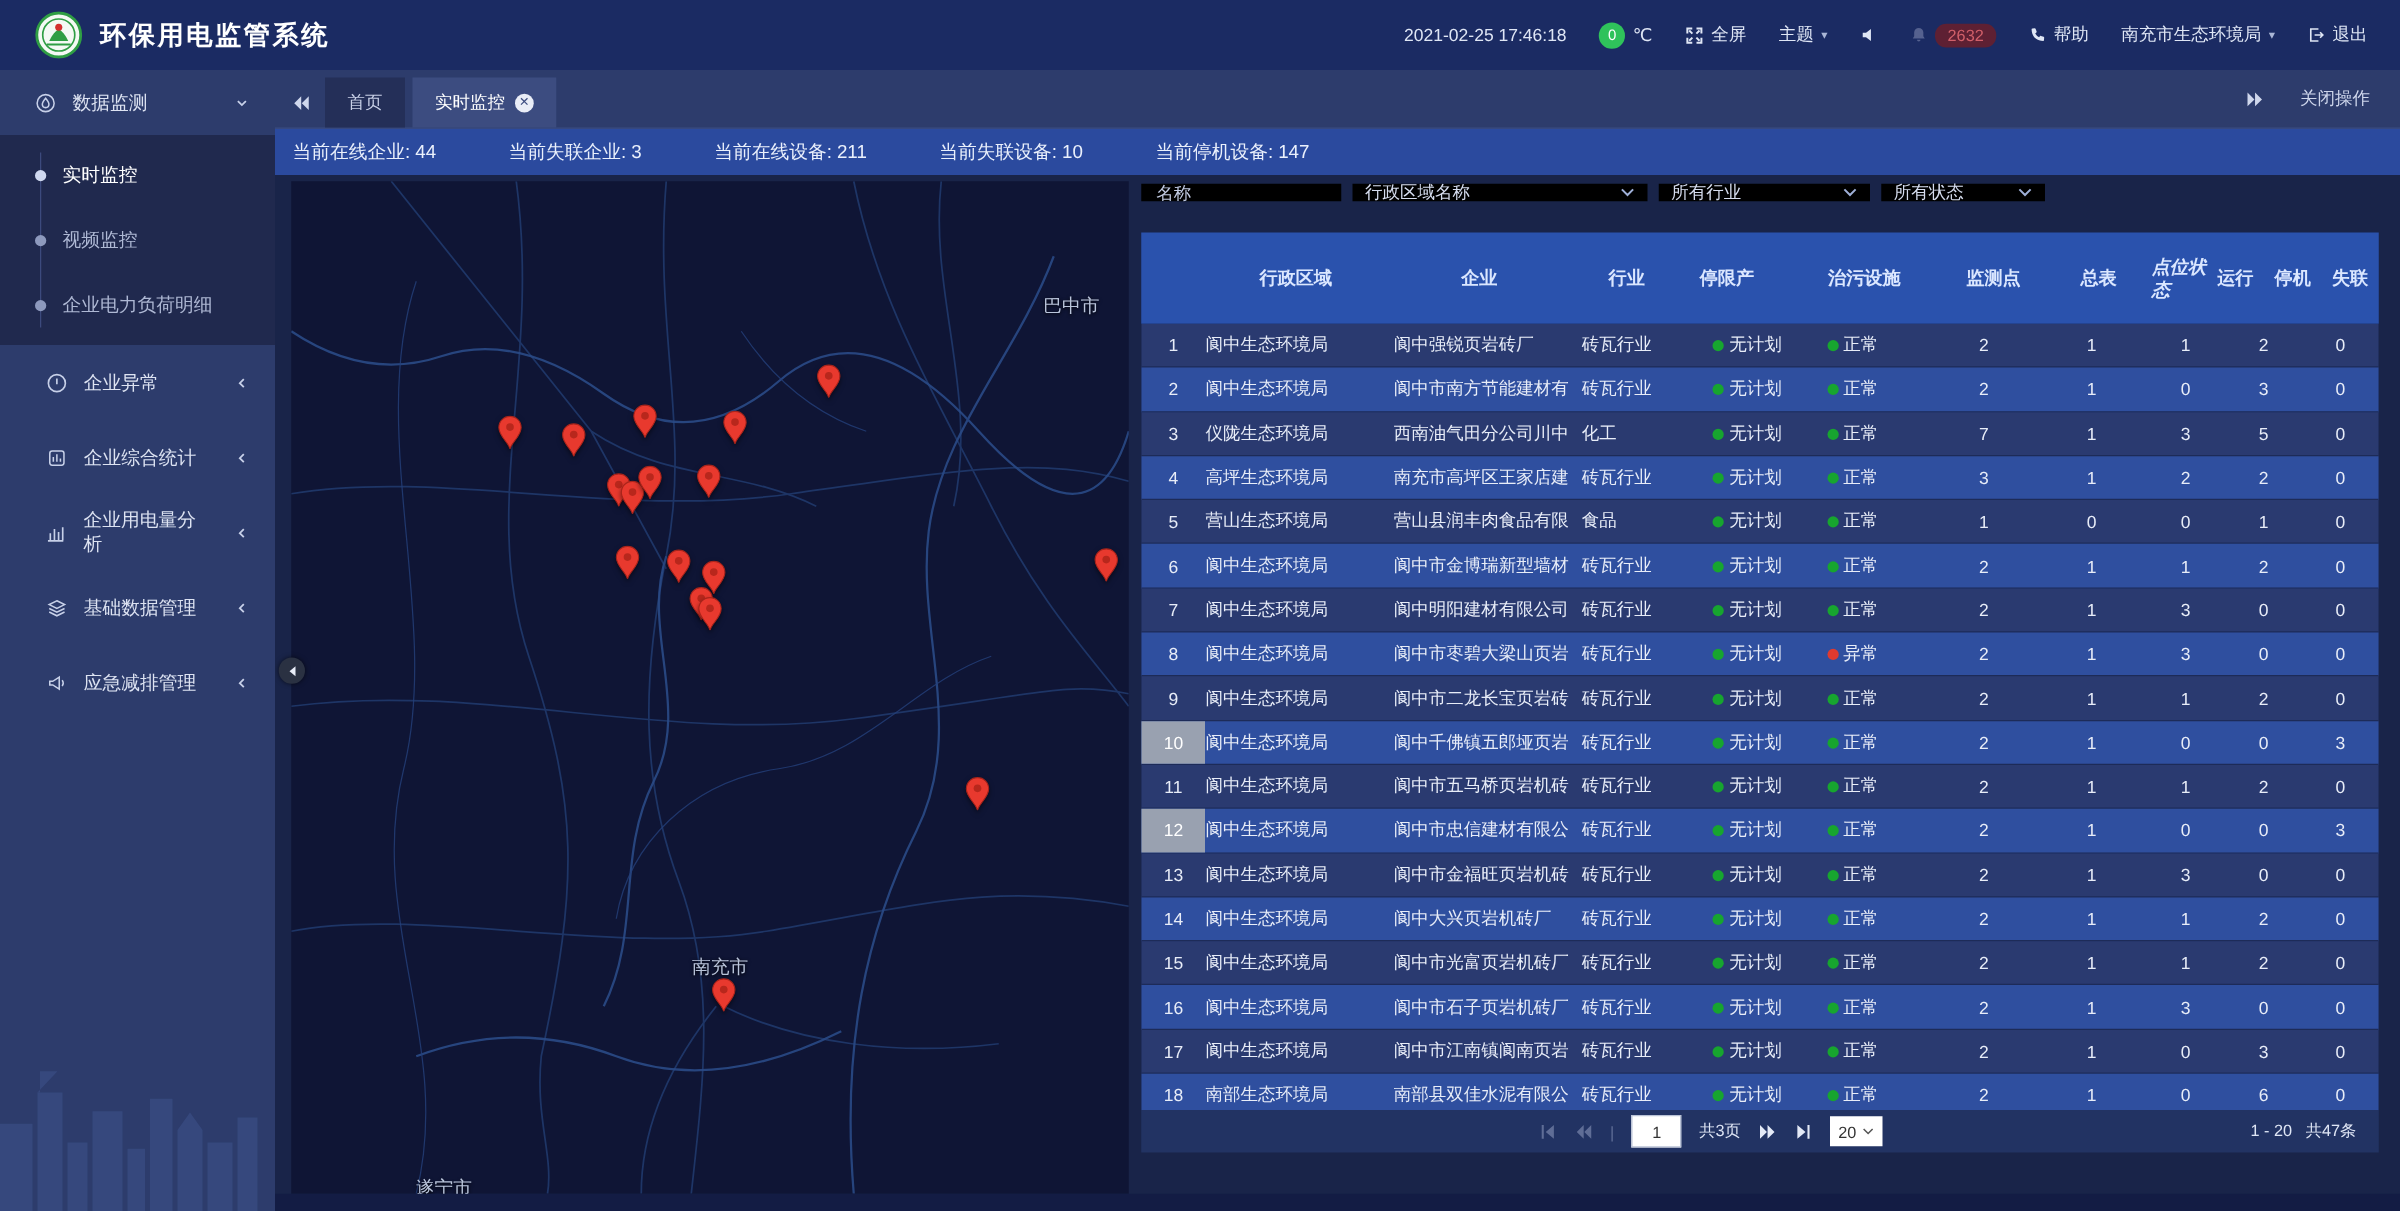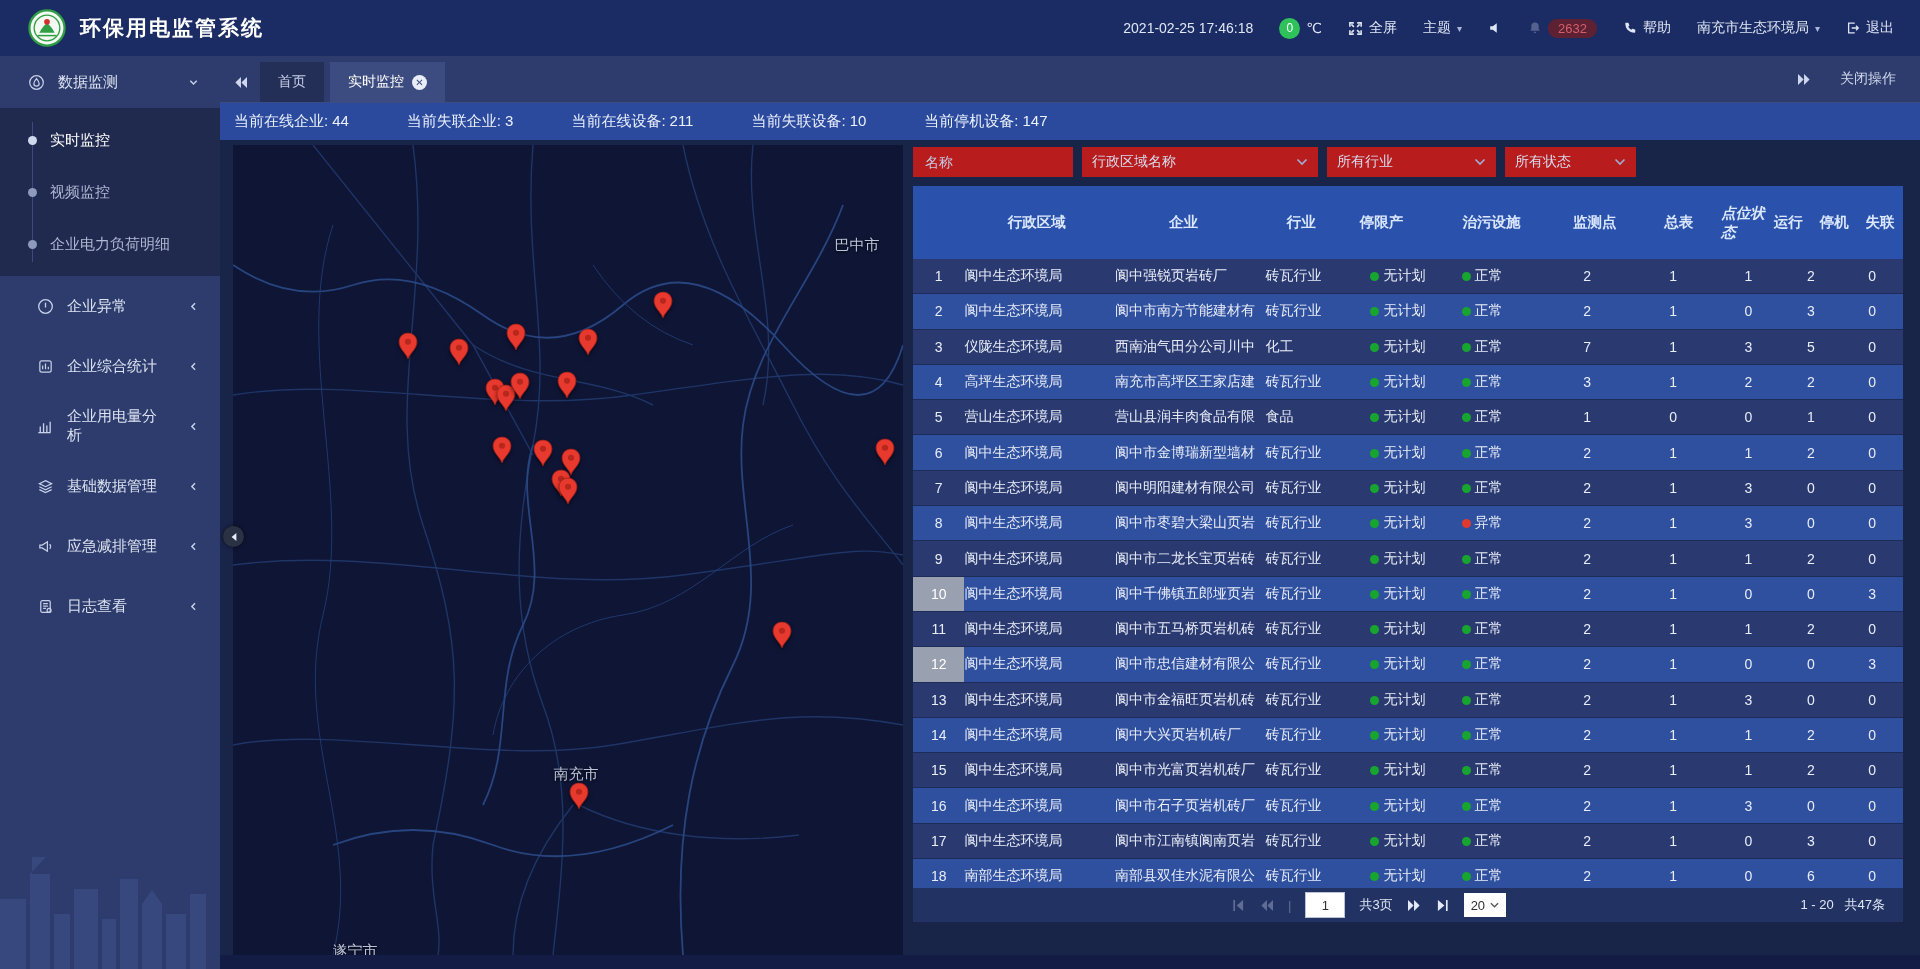--- a/index.html
+++ b/index.html
@@ -44,21 +44,21 @@
   .stat-item b{font-weight:normal;margin-left:4px;}
   
   .map{position:absolute;left:233px;top:145px;width:670px;height:810px;background:#0f1535;overflow:visible;}
   .map svg.roads{position:absolute;left:0;top:0;}
   .city-label{position:absolute;font-size:15px;color:#bac5db;text-shadow:0 1px 3px #000;transform:translate(-50%,-50%);white-space:nowrap;}
   .pin{position:absolute;width:21px;height:28px;transform:translate(-50%,-92%);filter:drop-shadow(0 2px 2px rgba(0,0,0,.5));}
   .collapse-handle{position:absolute;left:-10px;top:381px;width:21px;height:21px;border-radius:50%;background:#2a3142;color:#e8edf8;display:flex;align-items:center;justify-content:center;cursor:pointer;box-shadow:0 0 4px rgba(0,0,0,.6);}
   
   .panel{position:absolute;left:913px;top:147px;width:990px;height:775px;}
   .filters{position:absolute;left:0;top:0;width:100%;height:30px;display:flex;gap:9px;}
-  .f-box{background:#b91c1c;height:30px;display:flex;align-items:center;padding:0 10px;font-size:14px;color:#d6ddef;box-sizing:border-box;cursor:pointer;}
+  .f-box{background:#000000;height:14px;display:flex;align-items:center;padding:0 10px;font-size:14px;color:#d6ddef;box-sizing:border-box;cursor:pointer;}
   .f-input{width:160px;}
   .f-input input{background:transparent;border:none;outline:none;color:#d6ddef;font-size:14px;width:100%;font-family:inherit;}
   .f-input input::placeholder{color:#c2cbe3;opacity:1;}
   .f-select{justify-content:space-between;}
   .f-select .caret-svg{color:#9fb0d8;}
   .w236{width:236px;}.w169{width:169px;}.w131{width:131px;}
   .thead{position:absolute;left:0;top:39px;width:100%;height:73px;background:#2a52ad;display:flex;font-size:14.5px;font-weight:bold;color:#dbe7ff;}
   .th{display:flex;align-items:center;justify-content:center;}
   .th-group{display:flex;flex-direction:row;justify-content:space-evenly;align-items:center;}
   .th-group .sub{display:flex;width:100%;}
@@ -262,35 +262,20 @@
               <path d="M13.5 6.5c1 1.4 1 3.6 0 5"></path>
             </svg>
           </span>
           <span class="sb-label">应急减排管理</span>
           <span class="sb-chev icn">
             <svg viewBox="0 0 12 12" width="11" height="11" fill="none" stroke="currentColor" stroke-width="1.6">
               <path d="M7.7 2.5 4.2 6l3.5 3.5"></path>
             </svg>
           </span>
         </div>
-        <div class="sb-item sb-group">
-          <span class="icn">
-            <svg viewBox="0 0 18 18" width="17" height="17" fill="none" stroke="currentColor" stroke-width="1.3">
-              <rect x="4" y="2.8" width="10" height="12.4" rx="1.5"></rect>
-              <path d="M6.5 6h5M6.5 8.5h5M6.5 11h3"></path>
-              <circle cx="12.8" cy="13.2" r="2.1"></circle>
-            </svg>
-          </span>
-          <span class="sb-label">日志查看</span>
-          <span class="sb-chev icn">
-            <svg viewBox="0 0 12 12" width="11" height="11" fill="none" stroke="currentColor" stroke-width="1.6">
-              <path d="M7.7 2.5 4.2 6l3.5 3.5"></path>
-            </svg>
-          </span>
-        </div>
       </div>
     <svg class="skyline" viewBox="0 0 220 150">
       <g fill="#5f7fc7" opacity="0.35">
         <rect x="0" y="80" width="26" height="70"></rect>
           <rect x="30" y="55" width="20" height="95"></rect>
         <rect x="54" y="95" width="16" height="55"></rect>
           <rect x="74" y="70" width="24" height="80"></rect>
         <rect x="102" y="100" width="14" height="50"></rect>
           <rect x="120" y="60" width="18" height="90"></rect>
         <path d="M142 150V85l10-14 10 14v65z"></path>

